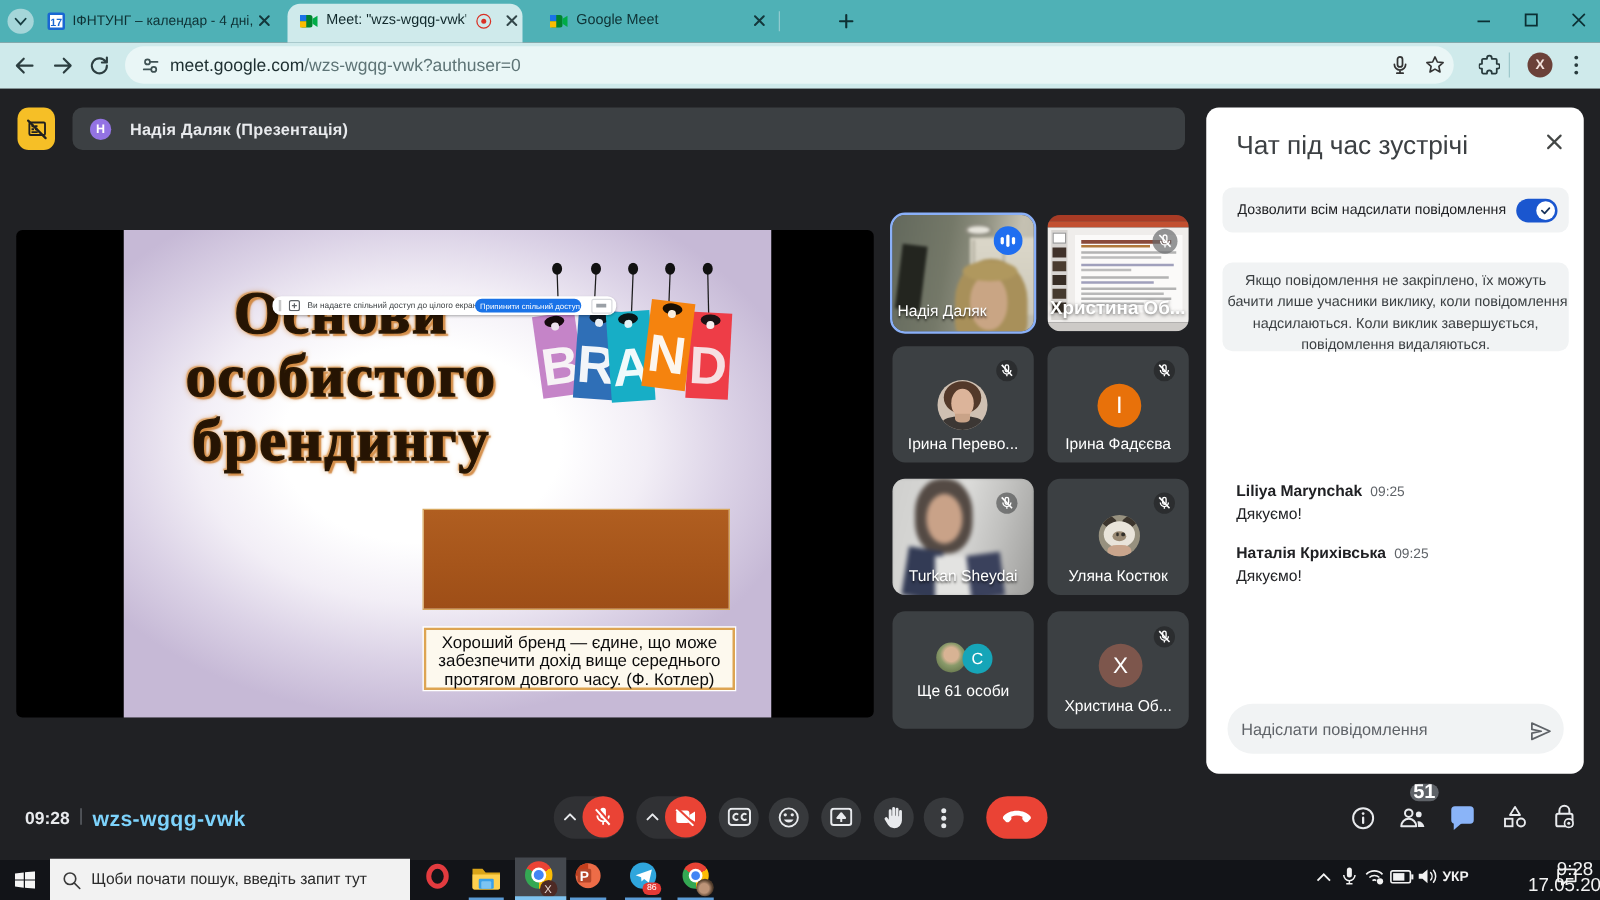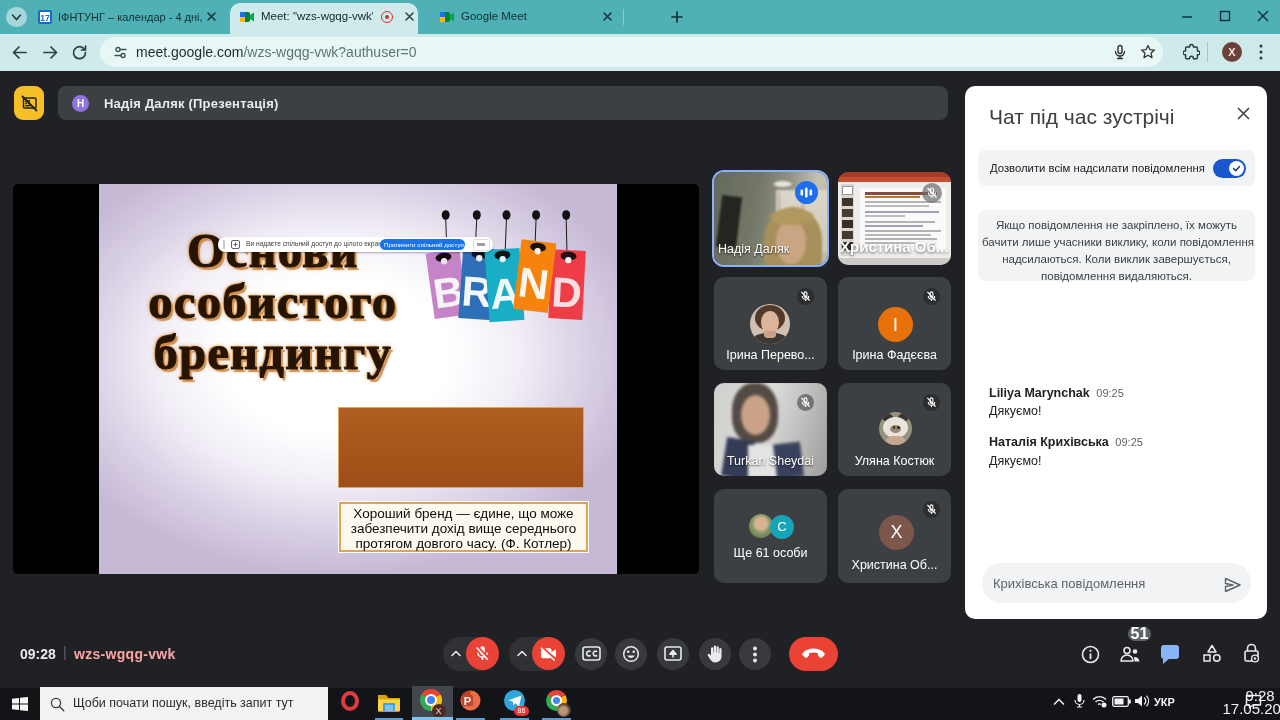--- a/index.html
+++ b/index.html
@@ -359,29 +359,29 @@
 
     <div class="abs" style="left:13px;top:124px;width:277px;height:71px;border-radius:8px;background:#f1f3f4;"></div>
     <div class="abs" style="left:17px;top:131px;width:269px;font-size:11.5px;line-height:17px;color:#3c4043;text-align:center;white-space:nowrap;">Якщо повідомлення не закріплено, їх можуть<br>бачити лише учасники виклику, коли повідомлення<br>надсилаються. Коли виклик завершується,<br>повідомлення видаляються.</div>
 
     <div class="abs" style="left:24px;top:300px;font-size:12.5px;font-weight:bold;color:#202124;text-align:right;">Liliya Marynchak <span style="font-weight:normal;font-size:11px;color:#5f6368;">&nbsp;09:25</span></div>
     <div class="abs" style="left:24px;top:318px;font-size:12.5px;color:#202124;">Дякуємо!</div>
     <div class="abs" style="left:24px;top:349px;font-size:12.5px;font-weight:bold;color:#202124;">Наталія Крихівська <span style="font-weight:normal;font-size:11px;color:#5f6368;">&nbsp;09:25</span></div>
     <div class="abs" style="left:24px;top:368px;font-size:12.5px;color:#202124;">Дякуємо!</div>
 
     <div class="abs" style="left:17px;top:477px;width:269px;height:40px;border-radius:20px;background:#f1f3f4;"></div>
-    <div class="abs" style="left:28px;top:490px;font-size:13px;color:#5f6368;">Крихівська повідомлення</div>
+    <div class="abs" style="left:28px;top:490px;font-size:13px;color:#5f6368;">Надіслати повідомлення</div>
     <svg class="abs" style="left:259px;top:491px" width="18" height="16" viewBox="0 0 18 16">
         <path d="M1.5 1.5 L16 8 L1.5 14.5 L1.5 9.5 L9 8 L1.5 6.5 Z" fill="none" stroke="#5f6368" stroke-width="1.4" stroke-linejoin="round"></path>
       </svg>
   </div>
 
   <div class="abs" style="left:20px;top:646px;font-size:14px;font-weight:bold;color:#e8eaed;">09:28</div>
   <div class="abs" style="left:63px;top:644px;font-size:14px;color:#5f6368;">|</div>
-  <div class="abs" style="left:74px;top:646px;font-size:14px;font-weight:600;color:#fca5a5;letter-spacing:.3px;">wzs-wgqg-vwk</div>
+  <div class="abs" style="left:74px;top:646px;font-size:17px;font-weight:600;color:#7dd3fc;letter-spacing:.3px;">wzs-wgqg-vwk</div>
 
   <div class="abs" style="left:443px;top:637px;width:56px;height:34px;border-radius:17px;background:#303134;"></div>
   <svg class="abs" style="left:450px;top:650px" width="12" height="8" viewBox="0 0 12 8">
       <path d="M2 5.5 L6 1.5 L10 5.5" stroke="#e8eaed" stroke-width="1.6" fill="none" stroke-linecap="round" stroke-linejoin="round"></path>
     </svg>
   <div class="abs" style="left:466px;top:637px;width:33px;height:33px;border-radius:50%;background:#ea4335;"></div>
   <svg class="abs" style="left:474px;top:645px" width="17" height="17" viewBox="0 0 16 16">
       <rect x="5.9" y="1.2" width="4.2" height="8" rx="2.1" fill="#fff"></rect>
       <path d="M3.6 7 a4.4 4.4 0 0 0 8.8 0 M8 11.4 V14" stroke="#fff" stroke-width="1.4" fill="none"></path>
       <path d="M3.2 1.6 L13.6 13.2" stroke="#ea4335" stroke-width="2.6"></path>

